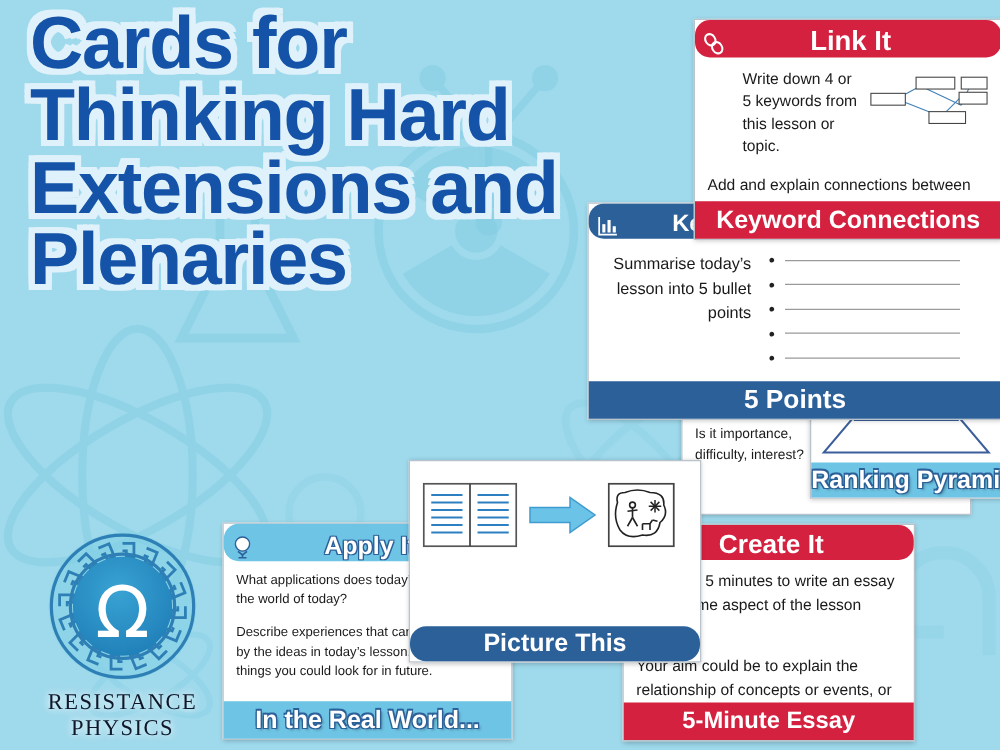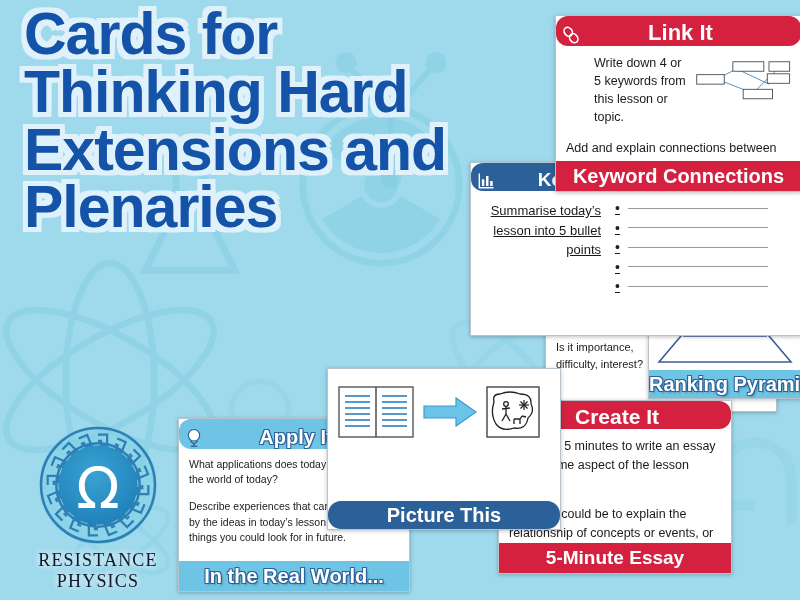--- a/index.html
+++ b/index.html
@@ -58,21 +58,21 @@
   
   #card-link{left:555px;top:15px;width:245px;height:175px;z-index:10;}
   #card-link .hdr{height:30px;}
   #card-link .hdr .htxt{font-size:22px;}
   #card-link .body{font-size:12.5px;line-height:1.45;}
   #card-link .ftr{height:30px;line-height:30px;font-size:20px;}
 
   #card-points{left:470px;top:162px;width:330px;height:172px;z-index:9;}
   #card-points .hdr{height:28px;}
   #card-points .hdr .htxt{font-size:19px;}
-  #card-points .body{font-size:13px;line-height:1.5;display:flex;gap:14px;text-decoration:underline;}
+  #card-points .body{font-size:13px;line-height:1.5;display:flex;gap:14px;}
   #card-points .ftr{height:30px;line-height:30px;font-size:21px;}
 
   #card-rank{left:648px;top:245px;width:152px;height:152px;z-index:7;}
   #card-rank .hdr{height:28px;}
   #card-rank .body{padding:4px;}
   #card-rank .ftr{height:28px;line-height:28px;font-size:20px;}
 
   #card-hidden{left:545px;top:300px;width:230px;height:110px;z-index:6;}
 
   #card-transform{left:327px;top:368px;width:232px;height:160px;z-index:11;}
@@ -80,21 +80,21 @@
   #card-transform .hdr .htxt{font-size:18px;}
   #card-transform .body{font-size:11.5px;line-height:1.4;}
   #card-transform .ftr{height:28px;line-height:28px;font-size:20px;border-radius:13px;}
 
   #card-apply{left:178px;top:418px;width:230px;height:172px;z-index:8;}
   #card-apply .hdr{height:30px;}
   #card-apply .hdr .htxt{font-size:20px;}
   #card-apply .body{font-size:10.5px;line-height:1.45;}
   #card-apply .ftr{height:30px;line-height:30px;font-size:20px;}
 
-  #card-create{left:498px;top:400px;width:232px;height:172px;z-index:9;}
+  #card-create{left:498px;top:419px;width:232px;height:172px;z-index:9;}
   #card-create .hdr{height:28px;}
   #card-create .hdr .htxt{font-size:21px;}
   #card-create .body{font-size:12.5px;line-height:1.5;}
   #card-create .ftr{height:30px;line-height:30px;font-size:19px;}
 
   
   .kw-col{white-space:pre-line;text-align:right;}
   .bul{display:flex;flex-direction:column;gap:5.5px;padding-top:2px;}
   .bul .row{display:flex;align-items:center;gap:8px;}
   .bul .dot{font-size:14px;line-height:1;color:#222;}
@@ -280,20 +280,21 @@
         <div class="row">
             <span class="dot">•</span>
             <span class="line"></span>
           </div>
         <div class="row">
             <span class="dot">•</span>
             <span class="line"></span>
           </div>
       </div>
     </div>
+    <div class="ftr ftr-blue">5 Points</div>
   </div>
 
   <div class="card" id="card-apply">
     <div class="hdr hdr-lblue">
       <span class="ico">
         <svg width="22" height="22" viewBox="0 0 24 24">
           <circle cx="12" cy="9" r="6.2" fill="#fff" stroke="#2c6099" stroke-width="1.2"></circle>
           <g stroke="#2c6099" stroke-width="1.4" fill="none">
             <path d="M8 15.4 L12 18.5 L16 15.4"></path>
               <line x1="12" y1="18.5" x2="12" y2="21"></line>

